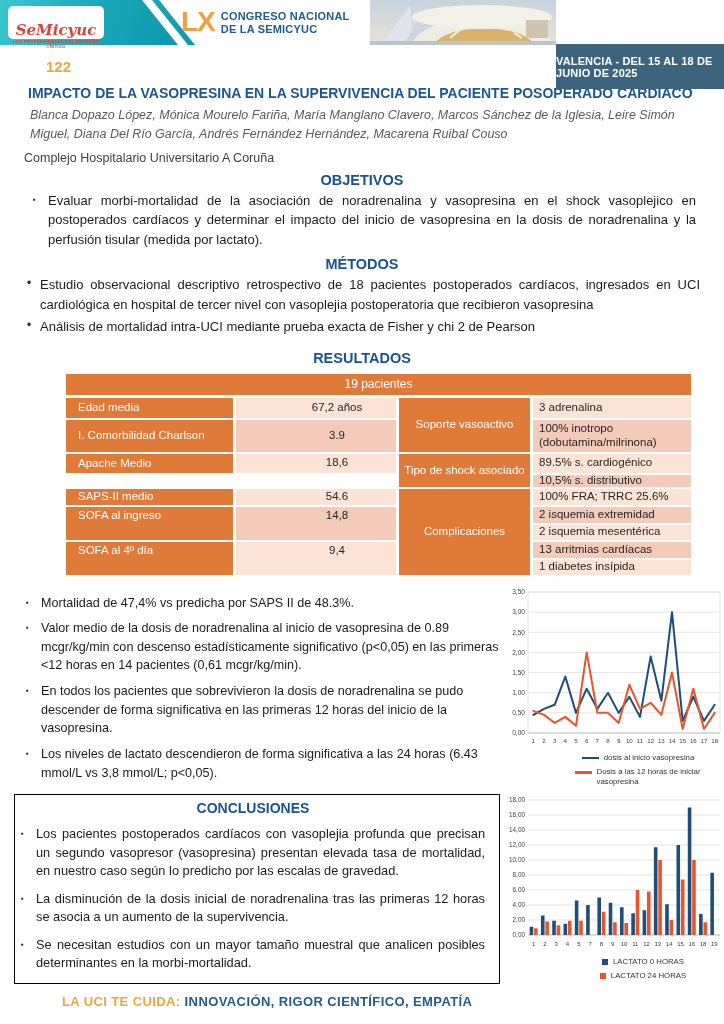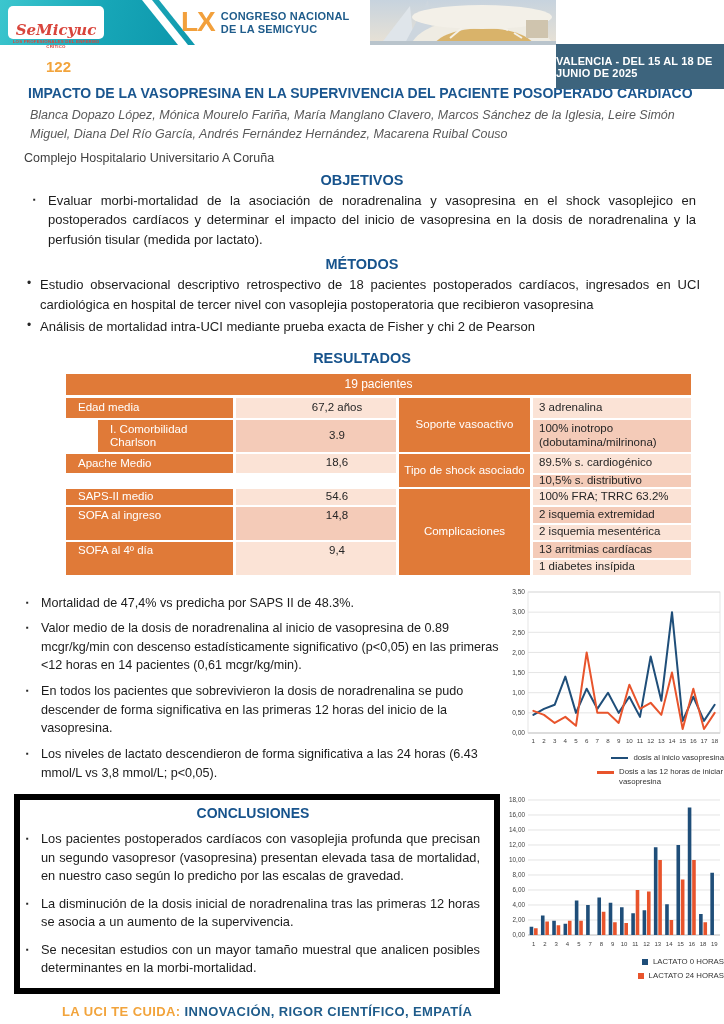--- a/index.html
+++ b/index.html
@@ -60,28 +60,28 @@
   .sh-d { background:#f4cbb8; }
 
   
   .res-flex { display:flex; margin-top:12px; padding-left:26px; }
   .res-left { width:478px; }
   .res-bullets .b-item { margin-top:7px; }
   .res-bullets .b-text { text-align:left; font-size:12.6px; line-height:1.48; }
   .res-right { width:224px; margin-left:-4px; }
 
   .chart-block { width:224px; }
-  .legend { display:flex; flex-direction:column; align-items:flex-end; margin:2px 0 0 52px; gap:5px; }
+  .legend { display:flex; flex-direction:column; align-items:center; margin:2px 0 0 52px; gap:5px; }
   .legend-item { display:flex; align-items:flex-start; }
   .legend-line-swatch { width:17px; height:2.4px; margin:4px 5px 0 0; flex:none; }
   .legend-sq-swatch { width:6px; height:6px; margin:2px 5px 0 0; flex:none; }
   .legend-label { font-size:7.8px; color:#333; line-height:1.25; max-width:105px; }
 
   
-  .conc-box { margin:12px 0 0 -12px; width:486px; border:6px solid #000000; padding:5px 14px 10px 6px; background:#fff; }
+  .conc-box { margin:12px 0 0 -12px; width:486px; border:1px solid #000000; padding:5px 14px 10px 6px; background:#fff; }
   .conc-box .sec-h { margin-top:0; font-size:14px; }
   .conc-box .b-item { margin-top:9px; }
   .conc-box .b-text { font-size:12.8px; line-height:1.45; }
 
   
   .footer { margin:10px 0 0 36px; font-weight:bold; font-size:13px; letter-spacing:.4px; }
   .footer .f-orange { color:#f2a43c; }
   .footer .f-blue { color:#1f5c8b; }
 </style>
 </head>
@@ -156,38 +156,38 @@
       </div>
     </div>
 
   <div class="sec-h" style="margin-top:13px">RESULTADOS</div>
 
   <div class="rtable">
     <div class="rtable-head">19 pacientes</div>
     <div class="rgrid" id="rgrid">
         <div class="cell-lab" style="grid-area: 1 / 1 / span 1;">Edad media</div>
         <div class="cell-val c sh-l" style="grid-area: 1 / 2 / span 1;">67,2 años</div>
-        <div class="cell-lab" style="grid-area: 2 / 1 / span 1; margin-left: 32px;">I. Comorbilidad Charlson</div>
+        <div class="cell-lab" style="grid-area: 2 / 1 / span 1;">I. Comorbilidad Charlson</div>
         <div class="cell-val c sh-d" style="grid-area: 2 / 2 / span 1;">3.9</div>
         <div class="cell-lab" style="grid-area: 3 / 1 / span 1;">Apache Medio</div>
         <div class="cell-val c sh-l" style="grid-area: 3 / 2 / span 1;">18,6</div>
         <div class="cell-lab" style="grid-area: 5 / 1 / span 1;">SAPS-II medio</div>
         <div class="cell-val c sh-l" style="grid-area: 5 / 2 / span 1;">54.6</div>
         <div class="cell-lab top" style="grid-area: 6 / 1 / span 2;">SOFA al ingreso</div>
         <div class="cell-val c sh-d top" style="grid-area: 6 / 2 / span 2;">14,8</div>
         <div class="cell-lab top" style="grid-area: 8 / 1 / span 2;">SOFA al 4º día</div>
         <div class="cell-val c sh-l top" style="grid-area: 8 / 2 / span 2;">9,4</div>
         <div class="cell-lab c" style="grid-area: 1 / 3 / span 2;">Soporte vasoactivo</div>
         <div class="cell-val lft sh-l" style="grid-area: 1 / 4;">3 adrenalina</div>
         <div class="cell-val lft sh-d" style="grid-area: 2 / 4;">100% inotropo (dobutamina/milrinona)</div>
         <div class="cell-lab c" style="grid-area: 3 / 3 / span 2;">Tipo de shock asociado</div>
         <div class="cell-val lft sh-l" style="grid-area: 3 / 4;">89.5% s. cardiogénico</div>
         <div class="cell-val lft sh-d" style="grid-area: 4 / 4;">10,5% s. distributivo</div>
         <div class="cell-lab c" style="grid-area: 5 / 3 / span 5;">Complicaciones</div>
-        <div class="cell-val lft sh-l" style="grid-area: 5 / 4;">100% FRA; TRRC 63.2%</div>
+        <div class="cell-val lft sh-l" style="grid-area: 5 / 4;">100% FRA; TRRC 25.6%</div>
         <div class="cell-val lft sh-d" style="grid-area: 6 / 4;">2 isquemia extremidad</div>
         <div class="cell-val lft sh-l" style="grid-area: 7 / 4;">2 isquemia mesentérica</div>
         <div class="cell-val lft sh-d" style="grid-area: 8 / 4;">13 arritmias cardíacas</div>
         <div class="cell-val lft sh-l" style="grid-area: 9 / 4;">1 diabetes insípida</div>
       </div>
   </div>
 
   <div class="res-flex">
     <div class="res-left">
       <div class="res-bullets" id="res-bullets">

